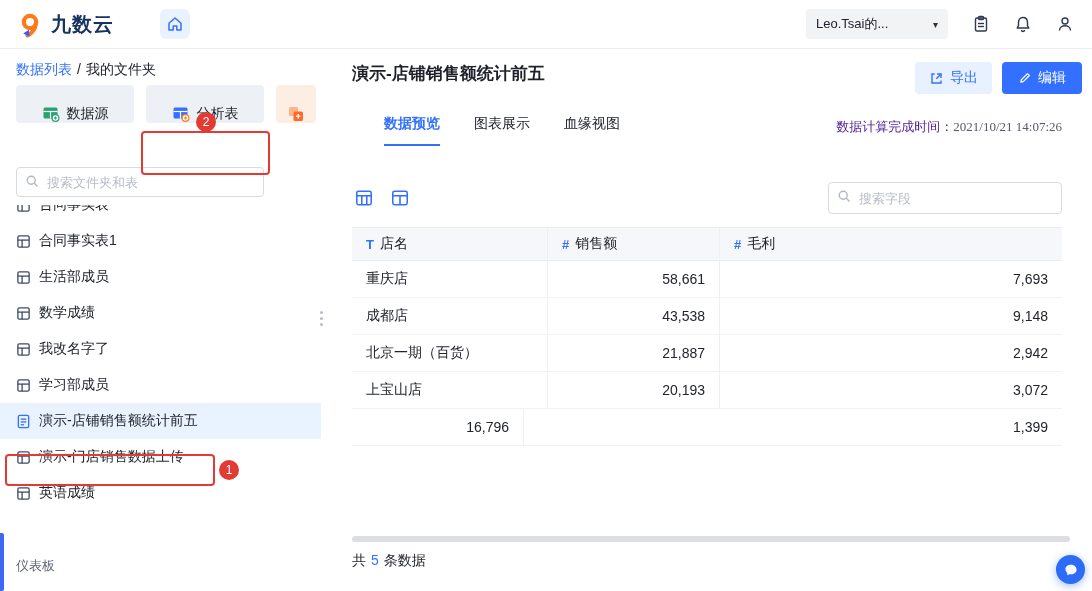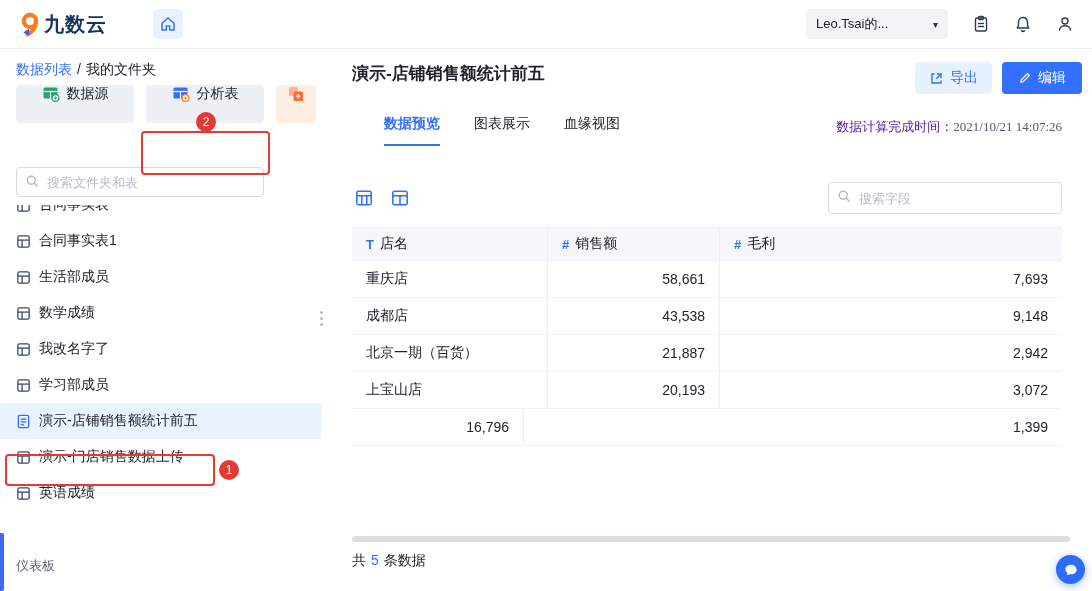--- a/index.html
+++ b/index.html
@@ -3,40 +3,40 @@
 <meta charset="utf-8">
 <style>
   * { margin:0; padding:0; box-sizing:border-box; }
   html,body { width:1092px; height:591px; }
   body { font-family:"Liberation Sans","DejaVu Sans",sans-serif; background:#fff; color:#21252b; overflow:hidden; }
   .screen { position:relative; width:1092px; height:591px; background:#fff; overflow:hidden; }
 
   
   .topbar { position:absolute; top:0; left:0; right:0; height:49px; background:#fff;
             border-bottom:1px solid #ebedf0; display:flex; align-items:center; padding:0 18px; z-index:3; }
-  .logo { display:flex; align-items:center; cursor:pointer; }
+  .logo { display:flex; align-items:flex-end; gap:7px; cursor:pointer; }
   .logo-text { font-size:20px; font-weight:bold; color:#16345d; letter-spacing:1px; }
   .home-btn { margin-left:46px; width:30px; height:30px; background:#e9f3ff; border:none; border-radius:6px;
               display:flex; align-items:center; justify-content:center; cursor:pointer; }
   .topbar-right { margin-left:auto; display:flex; align-items:center; gap:24px; }
   .user-menu { width:142px; height:30px; background:#f2f3f5; border-radius:4px; padding:0 10px;
                display:flex; align-items:center; justify-content:space-between; font-size:13px; color:#20242c; cursor:pointer; }
   .caret { font-size:10px; color:#333; }
   .tb-icon { width:18px; height:18px; display:inline-flex; cursor:pointer; }
 
   
   .sidebar { position:absolute; top:49px; left:0; width:376px; bottom:0; background:#fff; border-right:1px solid #ebedf0; }
   .sb-breadcrumb { position:absolute; top:12px; left:16px; font-size:14px; }
   .bc-link { color:#3370ff; cursor:pointer; }
   .bc-sep { color:#21252b; margin:0 5px; }
   .bc-cur { color:#21252b; }
   .panel-btn { position:absolute; top:10px; right:8px; width:20px; height:20px; background:none; border:none; cursor:pointer; }
 
   .sb-btn { position:absolute; top:36px; height:38px; border:none; border-radius:4px; background:#edf1f6;
-            color:#20242c; font-size:14px; display:flex; align-items:flex-start; justify-content:center; gap:7px;
+            color:#20242c; font-size:14px; display:flex; align-items:flex-end; justify-content:center; gap:7px;
             font-family:inherit; cursor:pointer; }
   .btn-datasource { left:16px; width:118px; }
   .btn-analysis { left:146px; width:118px; }
   .btn-template { left:276px; width:40px; background:#fdeee4; }
 
   .sb-search { position:absolute; top:118px; left:16px; width:248px; height:30px; }
   .sb-search input, .field-search input {
     width:100%; height:100%; border:1px solid #d7dbe2; border-radius:4px; padding:0 8px 0 30px;
     font-size:13px; color:#21252b; font-family:inherit; outline:none; }
   .sb-search input::placeholder, .field-search input::placeholder { color:#b7bcc6; }

